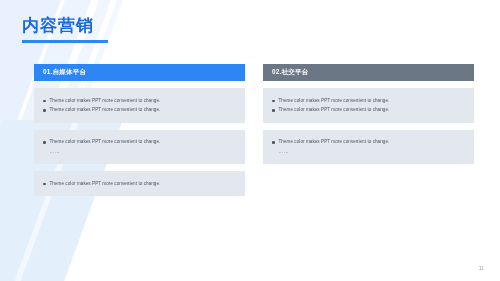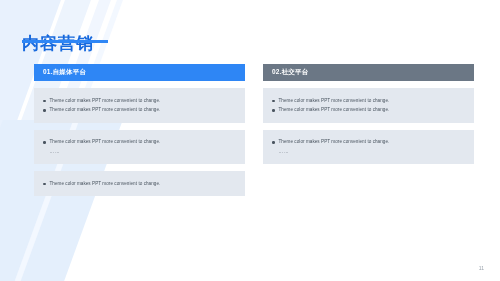--- a/index.html
+++ b/index.html
@@ -42,21 +42,20 @@
   .s5 { left: 66px;   top: -10px; width: 6px;   height: 300px; background:#f3f8ff; }
 
   .title {
     position: absolute;
     left: 22px;
     top: 14px;
     font-size: 17px;
     font-weight: bold;
     color: #1769dd;
     letter-spacing: 1px;
-    margin-top: 18px;
   }
   .title-underline {
     position: absolute;
     left: 22px;
     top: 40px;
     width: 86px;
     height: 3px;
     background: #2e86f5;
   }
 

